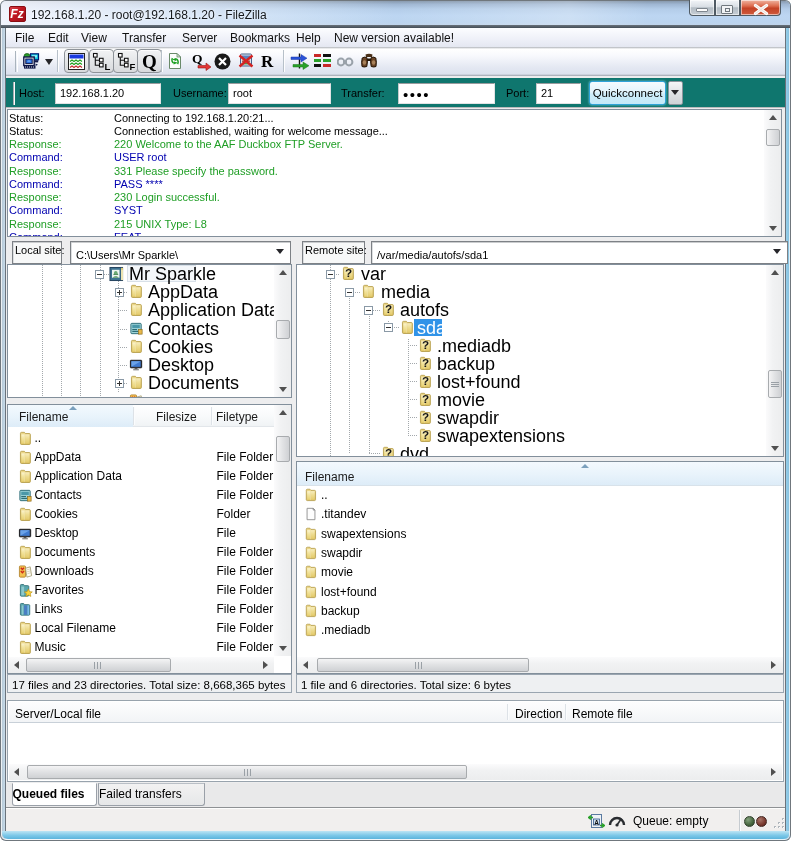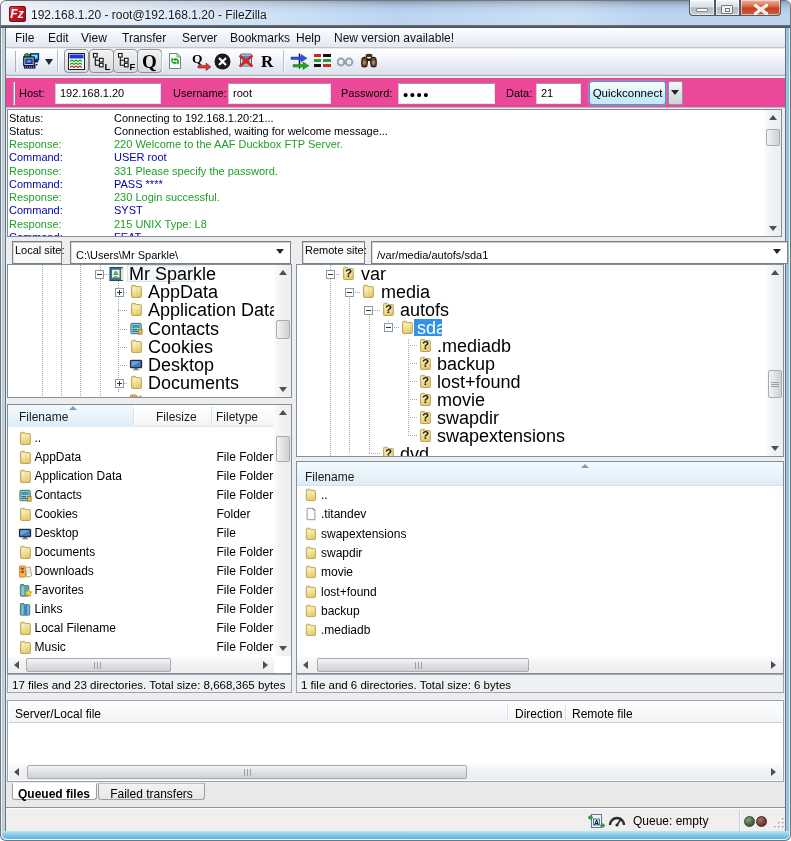--- a/index.html
+++ b/index.html
@@ -23,21 +23,21 @@
 #btn-min { left:689px; width:26px; border-radius:0 0 0 4px; background:linear-gradient(to bottom,#f2f5f8 0%,#d9dfe5 45%,#b4bdc5 52%,#c6cdd4 100%); }
 #btn-max { left:715px; width:25px; background:linear-gradient(to bottom,#f2f5f8 0%,#d9dfe5 45%,#b4bdc5 52%,#c6cdd4 100%); }
 #btn-close { left:740px; width:41px; border-radius:0 0 4px 0; background:linear-gradient(to bottom,#f0b5a2 0%,#dd6c4e 40%,#c44226 55%,#cf5b3d 100%); }
 
 #content { position:absolute; left:5px; top:28px; width:781px; height:803px; background:#ededee; border:1px solid #6a737c; border-top:none; }
 
 .bar { position:absolute; left:0; width:779px; }
 #menubar { top:0; height:19px; background:linear-gradient(to bottom,#fcfdff,#eef0f8 60%,#e4e7f1); }
 .menu-item { position:absolute; top:3px; font-size:12px; color:#111; }
 #toolbar { top:19px; height:29px; background:linear-gradient(to bottom,#aeb2b8 0%,#ffffff 7%,#f8f9fd 30%,#e4e8f2 70%,#dde2ee 93%,#9fa5ad 100%); }
-#qcbar { top:50px; height:30px; background:#ec4899; border-bottom:1px solid #b8babc; }
+#qcbar { top:50px; height:30px; background:#0f766e; border-bottom:1px solid #b8babc; }
 .tb { background:#fff; border:1px solid #e2e3e5; border-top:1px solid #999b9e; border-left:1px solid #c8cacc; font-size:11px; }
 .lbl { font-size:11px; }
 
 
 .tsep { position:absolute; top:3px; width:1px; height:22px; background:#b7c0c9; box-shadow:1px 0 0 #fdfdfe; }
 .tgl { position:absolute; top:2px; width:25px; height:24px; background:linear-gradient(to bottom,#f2f3f4,#e2e4e6 60%,#d8dadd); border:1px solid #8d9298; border-radius:4px; box-shadow:inset 0 1px 0 #fdfdfd; }
 
 
 #log { position:absolute; left:1px; top:81px; width:775px; height:128px; background:#fff; border:1px solid #828f9b; overflow:hidden; }
 #log .line { position:absolute; left:1px; width:760px; font-size:11px; line-height:13px; white-space:nowrap; }
@@ -71,21 +71,21 @@
 .hdiv { position:absolute; top:2px; width:1px; height:18px; background:#dde2e7; box-shadow:1px 0 0 #fbfcfd; }
 .sorted { background:linear-gradient(to bottom,#f3f9fe,#e8f3fb 55%,#ddecf8); }
 
 .lrow { white-space:nowrap; font-size:12px; height:19px; line-height:19px; }
 .statusline { position:absolute; background:#eef0f2; border:1px solid #9aa5b0; font-size:11.5px; line-height:20px; padding-left:4px; white-space:nowrap; }
 
 
 .qhdr { position:absolute; background:linear-gradient(to bottom,#fcfcfd,#f4f6f8); border:1px solid #b9c2ca; }
 
 
-.tab { position:absolute; top:0; height:17px; line-height:21px; text-align:center; font-size:12px;
+.tab { position:absolute; top:0; height:23px; line-height:21px; text-align:left; font-size:12px;
   background:linear-gradient(to bottom,#f2f2f2,#e6e7e8); border:1px solid #9aa0a8; border-top:1px solid #b9bfc6; border-radius:0 0 3px 3px; }
 .tab.active { background:#fff; font-weight:bold; border-top-color:#fff; z-index:2; }
 
 svg { position:absolute; }
 </style>
 </head>
 <body>
 <svg width="0" height="0" style="position:absolute">
   <defs>
     <linearGradient id="gfold" x1="0" y1="0" x2="0" y2="1">
@@ -280,23 +280,23 @@
         <ellipse cx="4.4" cy="10.5" rx="1.7" ry="2.2" fill="#a8825a"></ellipse>
         <ellipse cx="13.6" cy="10.5" rx="1.7" ry="2.2" fill="#a8825a"></ellipse>
       </svg>
     </div>
     <div id="qcbar" class="bar">
       <div class="abs" style="left:7px; top:4px; width:2px; height:23px; border-left:1px solid #a8acb0; border-right:1px solid #fbfbfc;"></div>
       <span class="lbl" style="left:13px; top:9px;">Host:</span>
       <div class="tb" style="left:49px; top:5px; width:106px; height:21px; line-height:18px; padding-left:4px;">192.168.1.20</div>
       <span class="lbl" style="left:167px; top:9px;">Username:</span>
       <div class="tb" style="left:222px; top:5px; width:103px; height:21px; line-height:18px; padding-left:4px;">root</div>
-      <span class="lbl" style="left:335px; top:9px;">Password:</span>
+      <span class="lbl" style="left:335px; top:9px;">Transfer:</span>
       <div class="tb" style="left:392px; top:5px; width:97px; height:21px; line-height:22px; padding-left:4px; font-size:15px; letter-spacing:1.5px;">••••</div>
-      <span class="lbl" style="left:500px; top:9px;">Data:</span>
+      <span class="lbl" style="left:500px; top:9px;">Port:</span>
       <div class="tb" style="left:530px; top:5px; width:45px; height:21px; line-height:18px; padding-left:4px;">21</div>
       <div class="abs" style="left:583px; top:3px; width:77px; height:24px; border:1px solid #2fa3d8; border-radius:3px; background:linear-gradient(to bottom,#f4fbfe,#e2f4fc 45%,#cdecf9 55%,#c4e9f8); box-shadow:0 0 2px #8fd8f4; text-align:center; line-height:22px; font-size:11.5px;">Quickconnect</div>
       <div class="abs" style="left:662px; top:3px; width:15px; height:24px; border:1px solid #8d959d; border-radius:2px; background:linear-gradient(to bottom,#f5f6f7,#dfe2e5 50%,#cfd3d7);"></div>
       <div class="combo-arr" style="left:665px; top:12px;"></div>
     </div>
     <div id="log">
       <div class="line" style="top:2px;">Status:<span class="msg">Connecting to 192.168.1.20:21...</span></div>
       <div class="line" style="top:15px;">Status:<span class="msg">Connection established, waiting for welcome message...</span></div>
       <div class="line c-resp" style="top:28px;">Response:<span class="msg">220 Welcome to the AAF Duckbox FTP Server.</span></div>
       <div class="line c-cmd" style="top:41px;">Command:<span class="msg">USER root</span></div>

